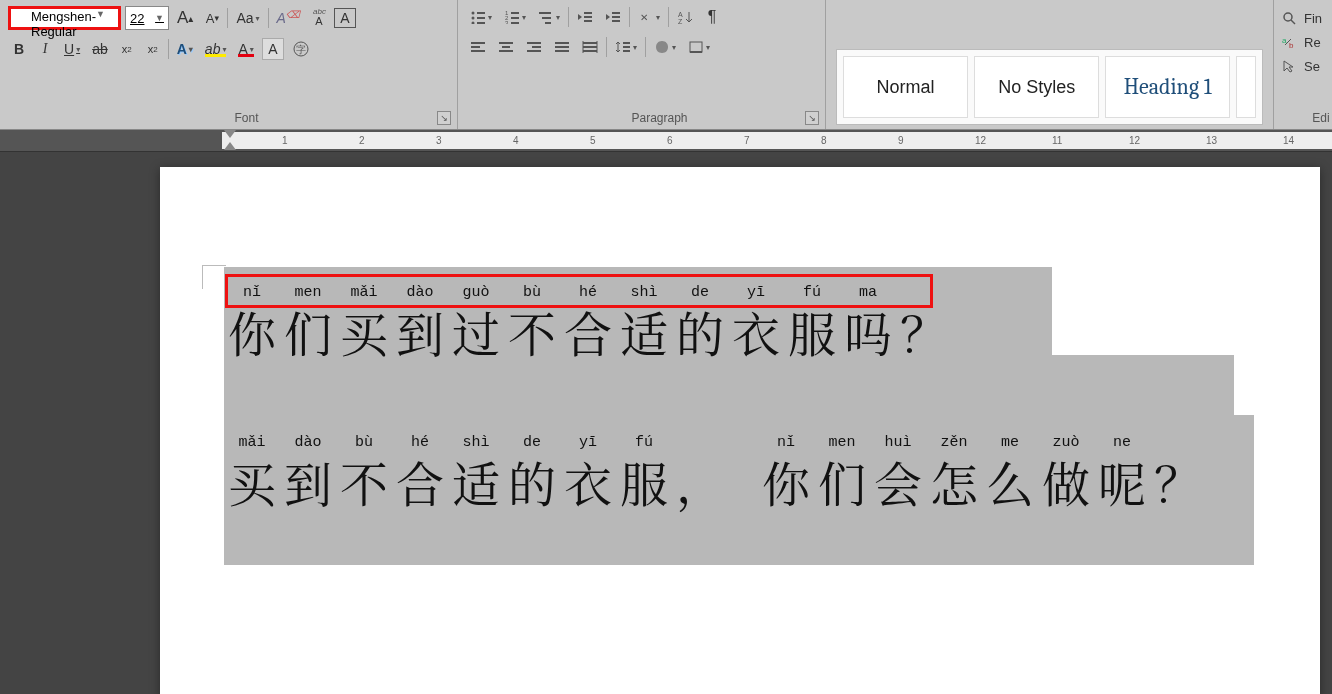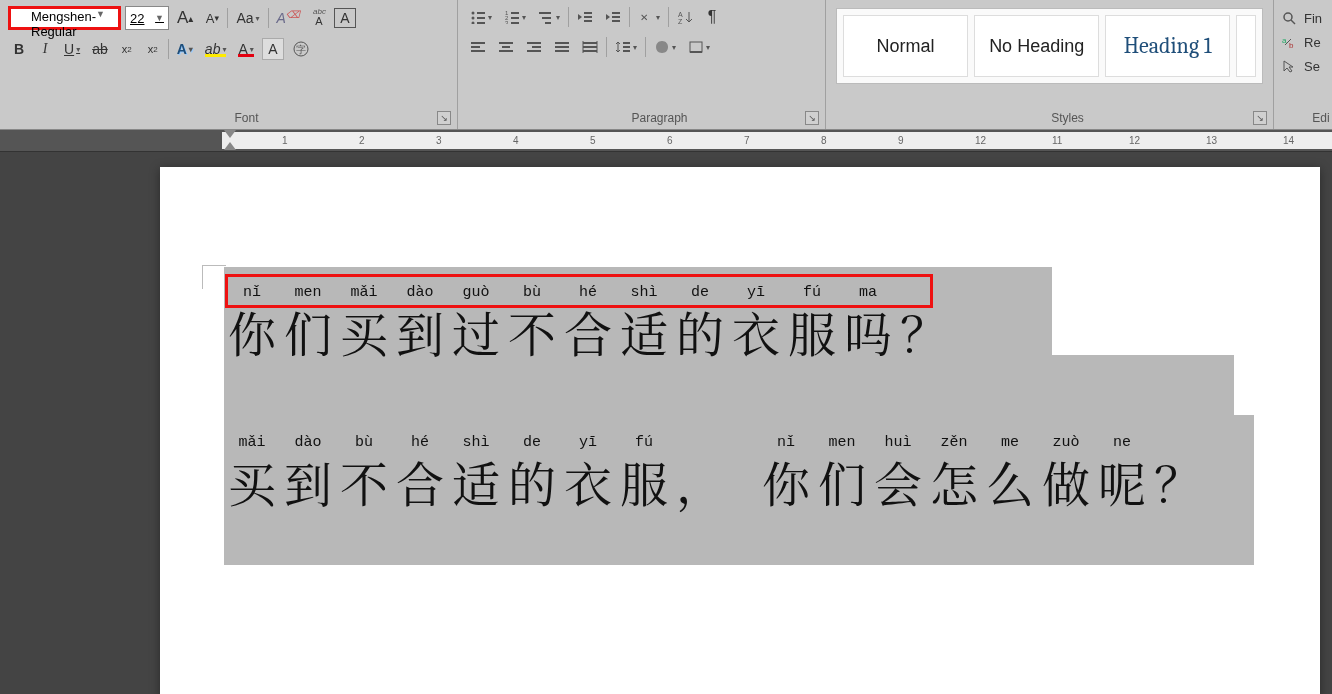--- a/index.html
+++ b/index.html
@@ -71,20 +71,21 @@
     font-size:14px;
     position:relative;
     padding:0 3px;
   }
   .btn.sup { font-size:11px; }
   .btn .dd { font-size:8px;color:#555;margin-left:2px;}
   .btn .ul { position:absolute;bottom:2px;left:3px;right:3px;height:3px;}
   .styles-gallery {
     display:flex; gap:6px; background:#fafafa; padding:6px; height:76px;
     border:1px solid #bbb;
+    margin-top:41px;
   }
   .style-card {
     width:128px;background:#fff;border:1px solid #ddd;
     display:flex;align-items:center;justify-content:center;
     font-size:18px;color:#222;
   }
   .style-card.heading { color:#1f4e79; font-size:22px; font-family:"Cambria", serif;}
   .style-card.partial { width:20px; overflow:hidden; justify-content:flex-start; padding-left:4px;}
   .editing-col { padding:6px 8px;}
   .editing-row { display:flex;align-items:center;gap:8px;color:#333;font-size:13px;height:24px;}
@@ -373,21 +374,21 @@
     </div>
   </div>
 
   <div class="rgroup" style="width:448px">
     <div class="rgroup-body" style="padding:8px 10px;">
       <div class="styles-gallery">
         <div class="style-card">
             <span>Normal</span>
           </div>
         <div class="style-card">
-            <span>No Heading</span>
+            <span>No Styles</span>
           </div>
         <div class="style-card heading">
             <span>Heading 1</span>
           </div>
         <div class="style-card partial"></div>
       </div>
     </div>
     <div class="rgroup-label">
       <span>Styles</span>
       <span class="dialog-launcher">↘</span>

